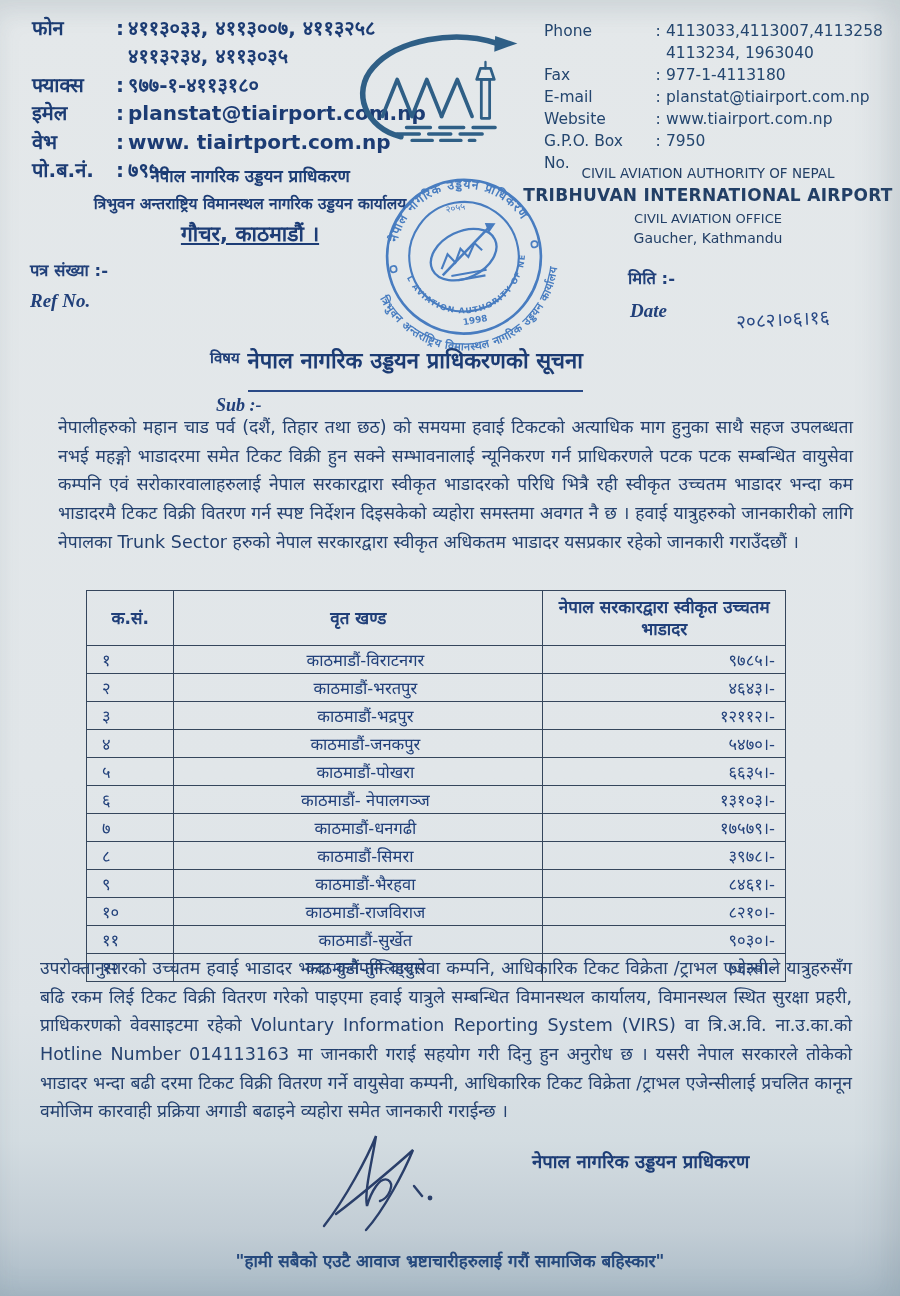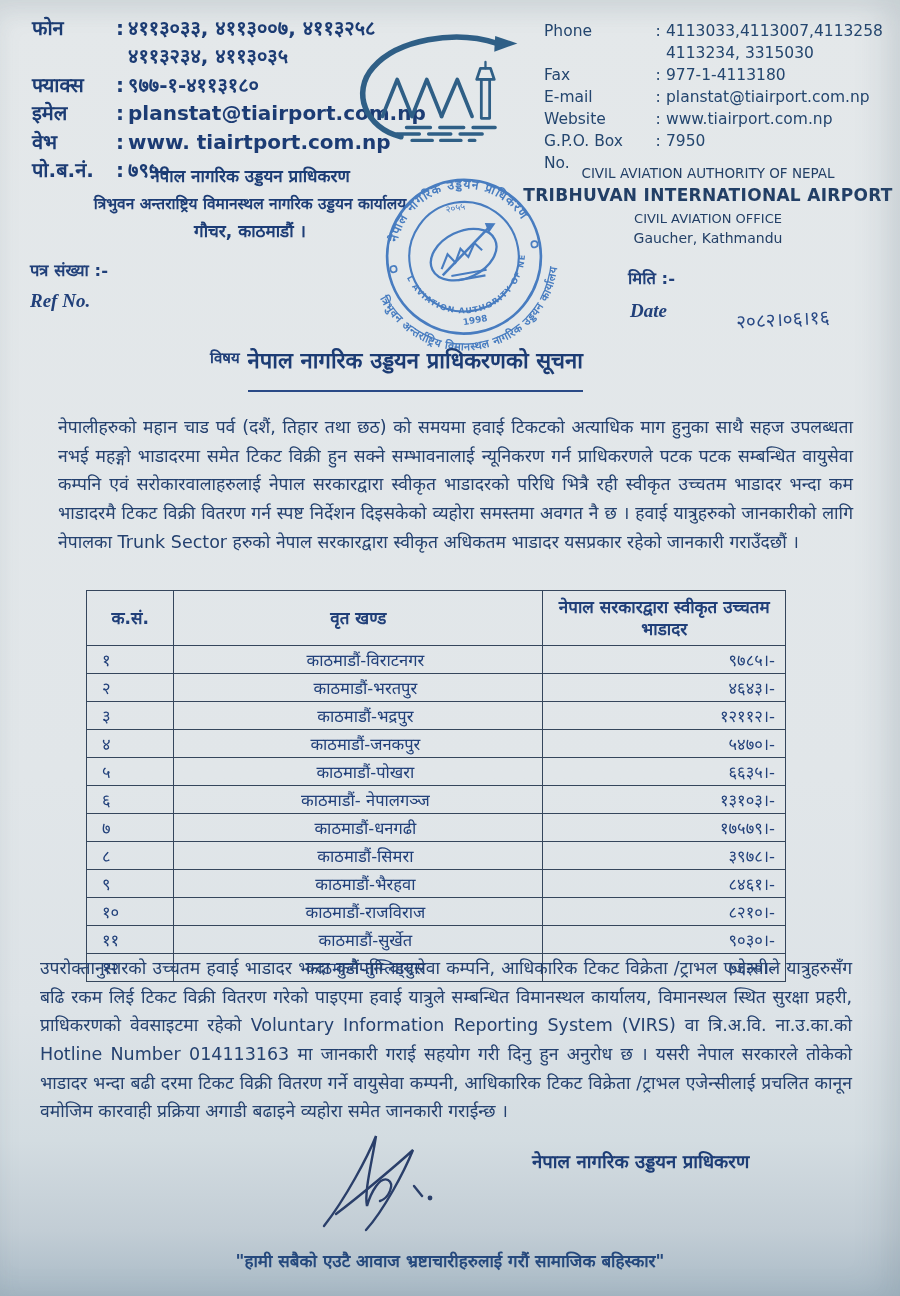--- a/index.html
+++ b/index.html
@@ -14,21 +14,21 @@
   .contacts-right{left:544px;top:20px;font-size:15.5px;color:#24466f;font-weight:500;}
   .contact-row{display:grid;grid-template-columns:var(--lw) 16px auto;line-height:1.42;}
   .contacts-left{--lw:80px;}
   .contacts-right{--lw:106px;}
   .c-colon{text-align:center;}
   .c-value2{display:inline-block;}
   
   .org-np{position:absolute;left:35px;top:162px;width:430px;text-align:center;line-height:1.7;color:#1d3d76;}
   .org-np .l1{font-size:17px;font-weight:bold;}
   .org-np .l2{font-size:15.5px;font-weight:bold;}
-  .org-np .l3{font-size:17px;font-weight:bold;}
+  .org-np .l3{font-size:21px;font-weight:bold;text-decoration:underline;}
   .org-en{position:absolute;left:520px;top:163px;width:376px;text-align:center;line-height:1.5;color:#223f66;}
   .org-en .l1{font-size:13.5px;}
   .org-en .l2{font-size:17px;font-weight:bold;letter-spacing:.3px;}
   .org-en .l3{font-size:13px;}
   .org-en .l4{font-size:14px;}
   
   .ref-np{position:absolute;left:30px;top:258px;font-size:16.5px;font-weight:bold;}
   .ref-en{position:absolute;left:30px;top:290px;font-size:19px;font-style:italic;font-family:"Liberation Serif",serif;font-weight:600;}
   .date-np{position:absolute;left:628px;top:266px;font-size:16.5px;font-weight:bold;}
   .date-en{position:absolute;left:630px;top:300px;font-size:19px;font-style:italic;font-family:"Liberation Serif",serif;font-weight:600;}
@@ -108,21 +108,21 @@
         <path d="M72,126 H140" stroke-width="3.6" stroke-dasharray="22 9"></path>
       </g>
       <polygon points="162,13 186,21 161,30" fill="#2f5f86"></polygon>
     </svg>
   </div>
 
   <div class="contacts contacts-right">
       <div class="contact-row">
         <span class="c-label">Phone</span>
         <span class="c-colon">:</span>
-        <span class="c-value">4113033,4113007,4113258<br><span class="c-value2">4113234, 3315030</span></span>
+        <span class="c-value">4113033,4113007,4113258<br><span class="c-value2">4113234, 1963040</span></span>
       </div>
       <div class="contact-row">
         <span class="c-label">Fax</span>
         <span class="c-colon">:</span>
         <span class="c-value">977-1-4113180</span>
       </div>
       <div class="contact-row">
         <span class="c-label">E-mail</span>
         <span class="c-colon">:</span>
         <span class="c-value">planstat@tiairport.com.np</span>
@@ -187,20 +187,21 @@
   </div>
 
   <div class="ref-np">पत्र संख्या :-</div>
   <div class="ref-en">Ref No.</div>
   <div class="date-np">मिति :-</div>
   <div class="date-en">Date</div>
   <div class="date-val">२०८२।०६।१६</div>
 
   <div class="subject">
     <span class="np">विषय</span><span class="title">नेपाल नागरिक उड्डयन प्राधिकरणको सूचना</span>
+    <div class="en">Sub :-</div>
   </div>
 
   <div class="para para1">नेपालीहरुको महान चाड पर्व (दशैं, तिहार तथा छठ) को समयमा हवाई टिकटको अत्याधिक माग हुनुका साथै सहज उपलब्धता नभई महङ्गो भाडादरमा समेत टिकट विक्री हुन सक्ने सम्भावनालाई न्यूनिकरण गर्न प्राधिकरणले पटक पटक सम्बन्धित वायुसेवा कम्पनि एवं सरोकारवालाहरुलाई नेपाल सरकारद्वारा स्वीकृत भाडादरको परिधि भित्रै रही स्वीकृत उच्चतम भाडादर भन्दा कम भाडादरमै टिकट विक्री वितरण गर्न स्पष्ट निर्देशन दिइसकेको व्यहोरा समस्तमा अवगत नै छ ।  हवाई यात्रुहरुको जानकारीको लागि नेपालका Trunk Sector हरुको नेपाल सरकारद्वारा स्वीकृत अधिकतम भाडादर यसप्रकार रहेको जानकारी गराउँदछौं ।</div>
 
   <table class="fare-table">
     <thead>
         <tr>
           <th>क.सं.</th>
           <th>वृत खण्ड</th>
           <th>नेपाल सरकारद्वारा स्वीकृत उच्चतम भाडादर</th>

